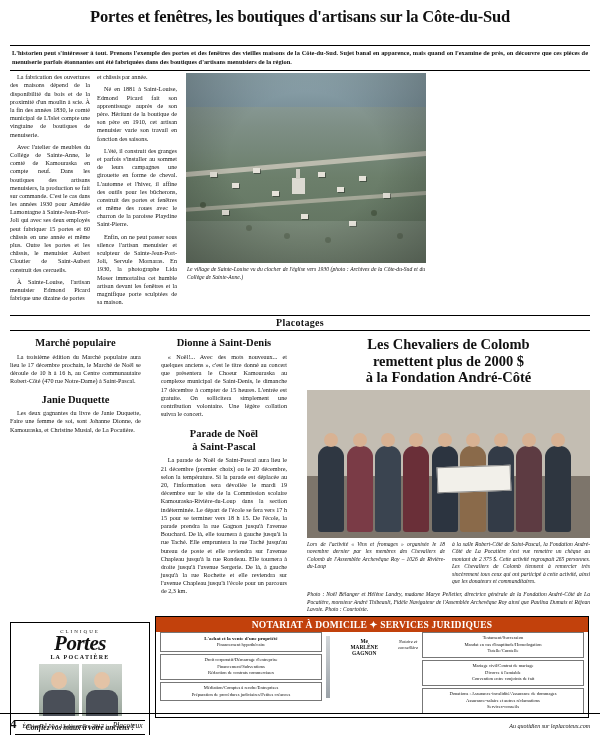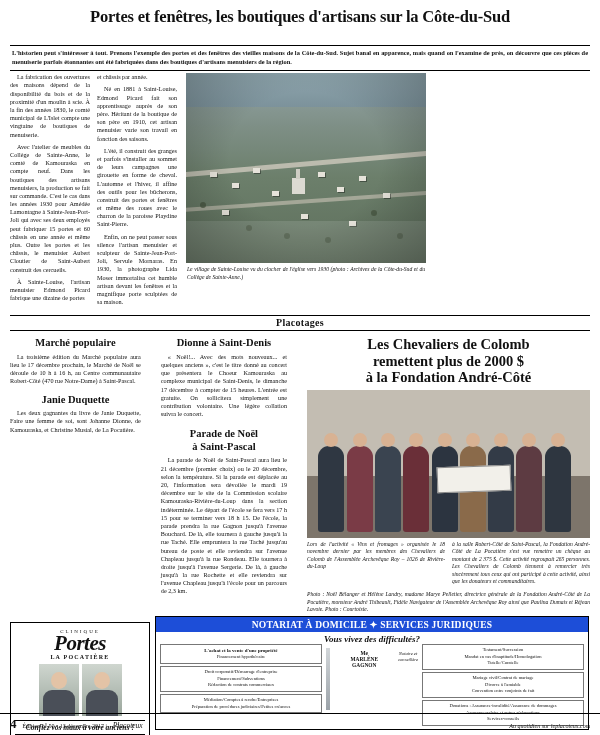--- a/index.html
+++ b/index.html
@@ -137,21 +137,21 @@
   .ad-photos .ph .hd { position:absolute; left:12px; top:8px; width:16px; height:17px; border-radius:50%; background:#e3c3a6;}
   .ad-photos .ph .bd { position:absolute; left:4px; top:26px; width:32px; height:30px; border-radius:9px 9px 0 0; background:#4a4f58;}
   .ad-slogan {
     text-align:center; font-style:italic; font-weight:bold; font-size:7.5px;
     border-top:1px solid #000; border-bottom:1px solid #000; padding:2px 0; margin:2px 0 3px 0;
   }
 
   
   .ad2 { border:1px solid #000; margin-top:4px; }
   .ad2 .bar {
-    background:#1d4ed8; color:#fff; text-align:center; font-weight:bold;
+    background:#c2410c; color:#fff; text-align:center; font-weight:bold;
     font-size:9.5px; padding:2px 0; letter-spacing:.2px;
   }
   .ad2 .q1 { text-align:center; font-weight:bold; font-style:italic; font-size:9px; margin-top:2px; }
   .ad2 .q2 { text-align:center; font-weight:bold; font-style:italic; font-size:7.5px; margin-bottom:3px;}
   .ad2 .body { display:flex; gap:4px; padding:0 4px 3px 4px; }
   .ad2 .bcol { flex:1; }
   .ad2 .bcol.mid { width:92px; flex:0 0 92px; text-align:center; }
   .boxlist { border:1px solid #777; font-size:4.6px; line-height:1.45; padding:2px; text-align:center; }
   .boxlist .hd { font-weight:bold; font-size:5px; }
   .notphoto { width:52px; height:62px; margin:0 auto; background:linear-gradient(180deg,#d2d6d9,#9ba2a8); position:relative; overflow:hidden;}
@@ -331,21 +331,20 @@
       </div>
     </div>
 
     <div class="l2"></div>
     <div class="l3"></div>
   </div>
 
   <div style="position:absolute; left:155px; top:612px; width:434px;">
     <div class="ad2">
       <div class="bar">NOTARIAT À DOMICILE ✦ SERVICES JURIDIQUES</div>
-      <div class="q1">Vous vivez des difficultés?</div>
       <div class="body">
         <div class="bcol">
           <div class="boxlist">
             <div class="hd">L'achat et la vente d'une propriété</div>
             <div>Financement hypothécaire</div>
           </div>
           <div class="boxlist" style="margin-top:2px">
             <div>Droit corporatif/Démarrage d'entreprise</div>
             <div>Financement/Subventions</div>
             <div>Rédaction de contrats commerciaux</div>

